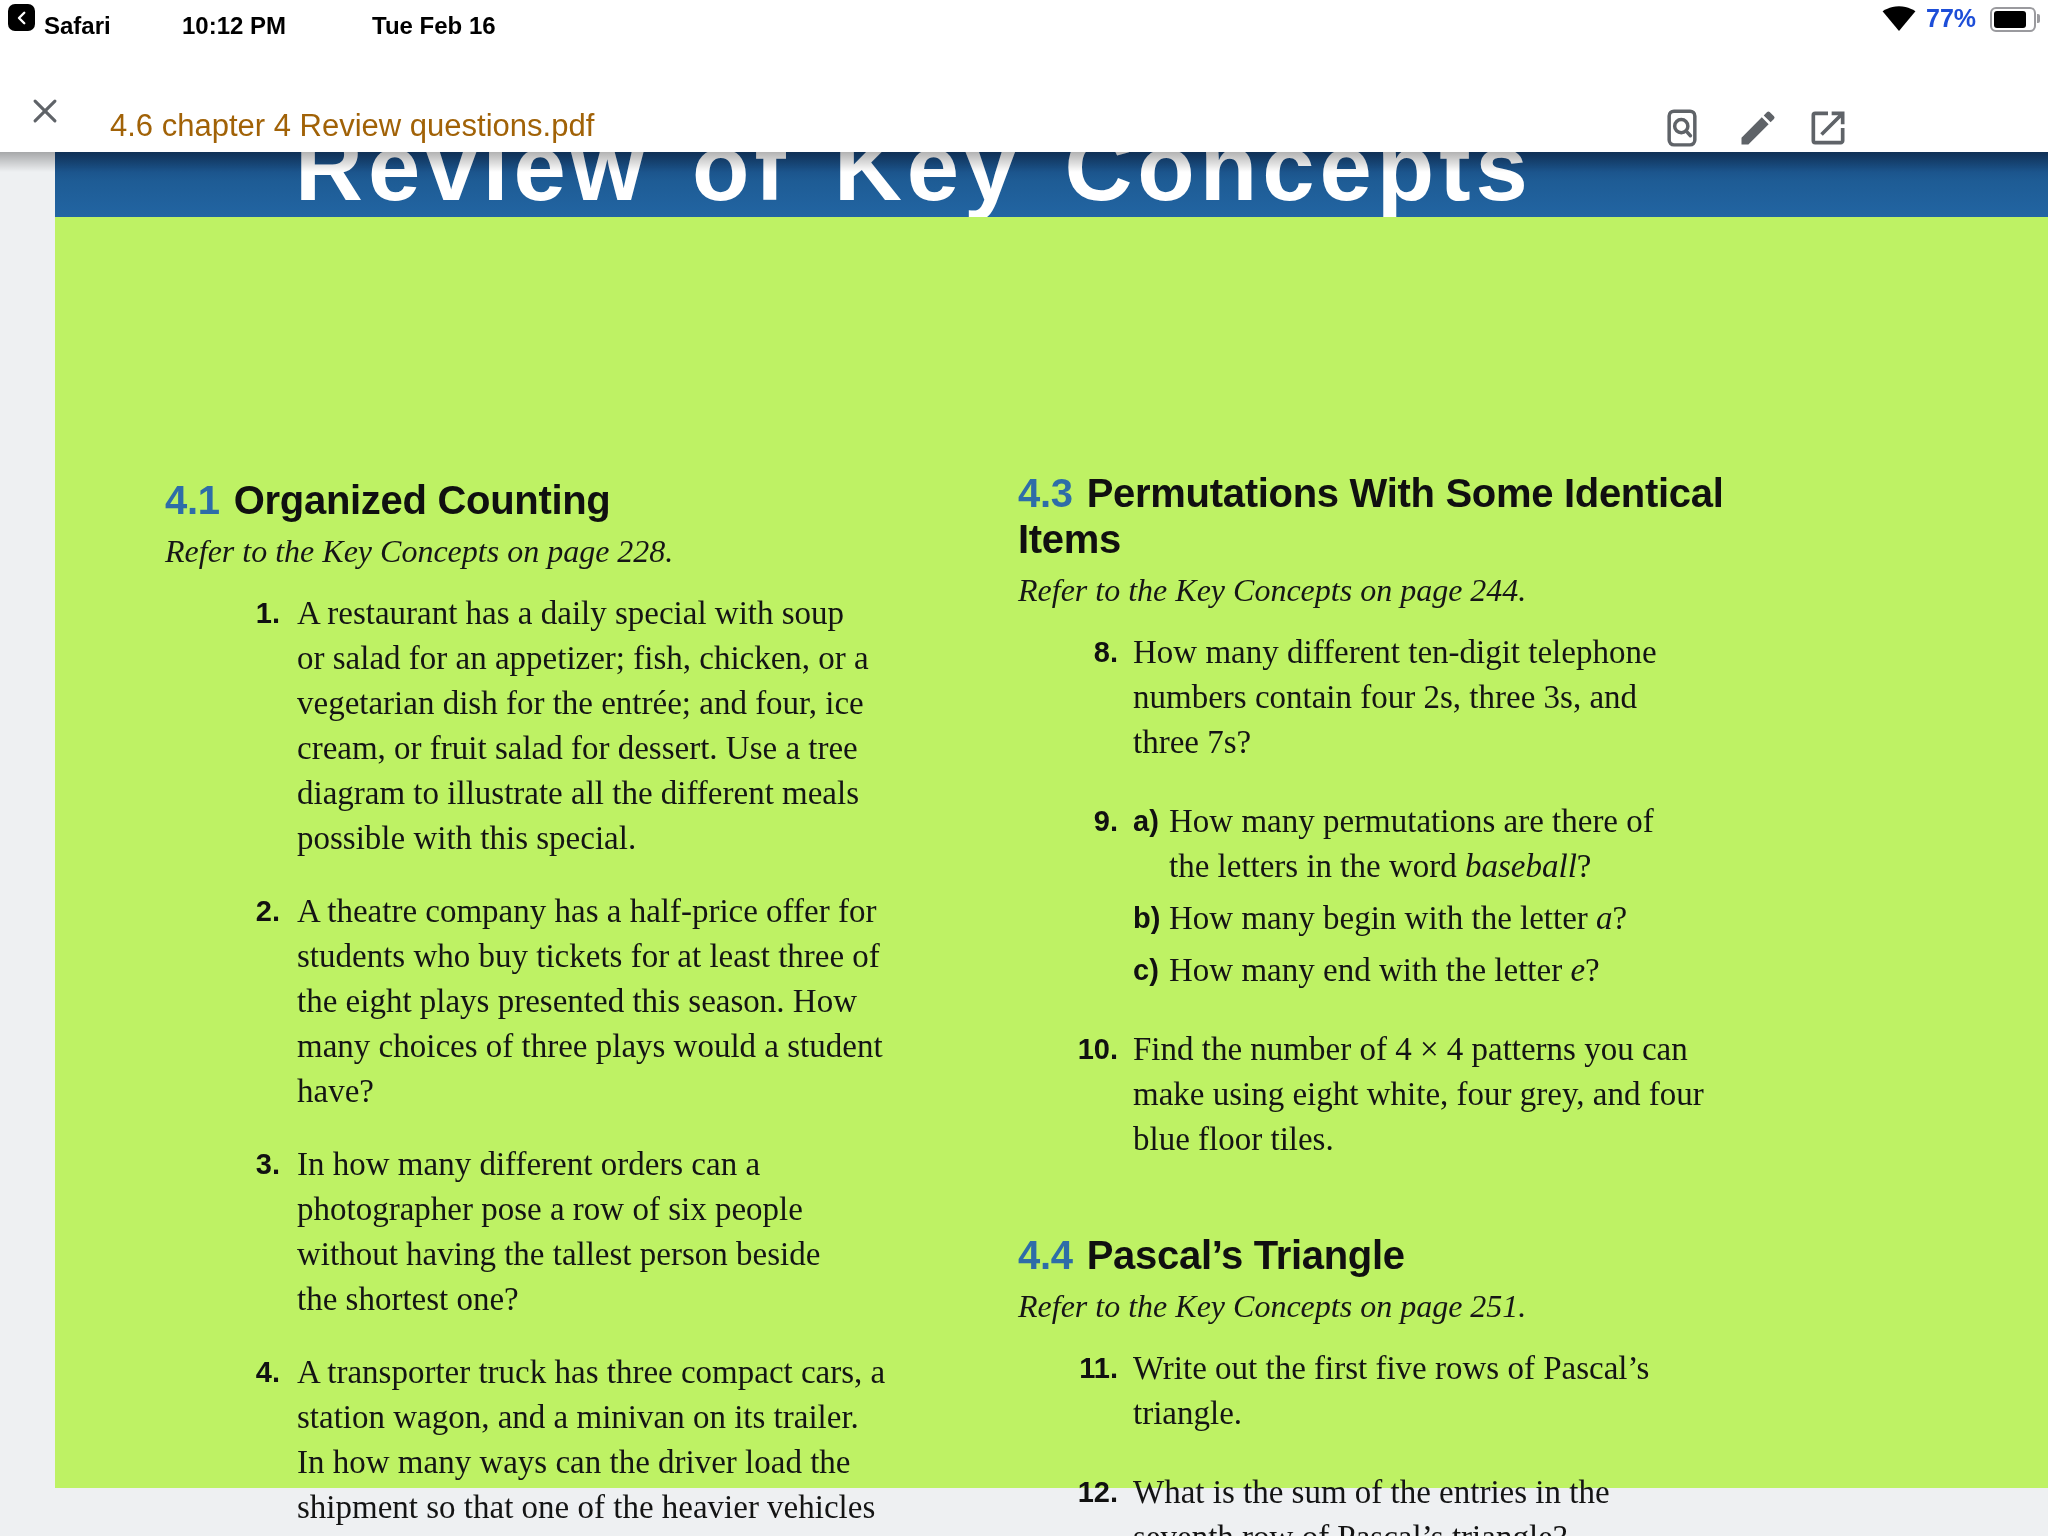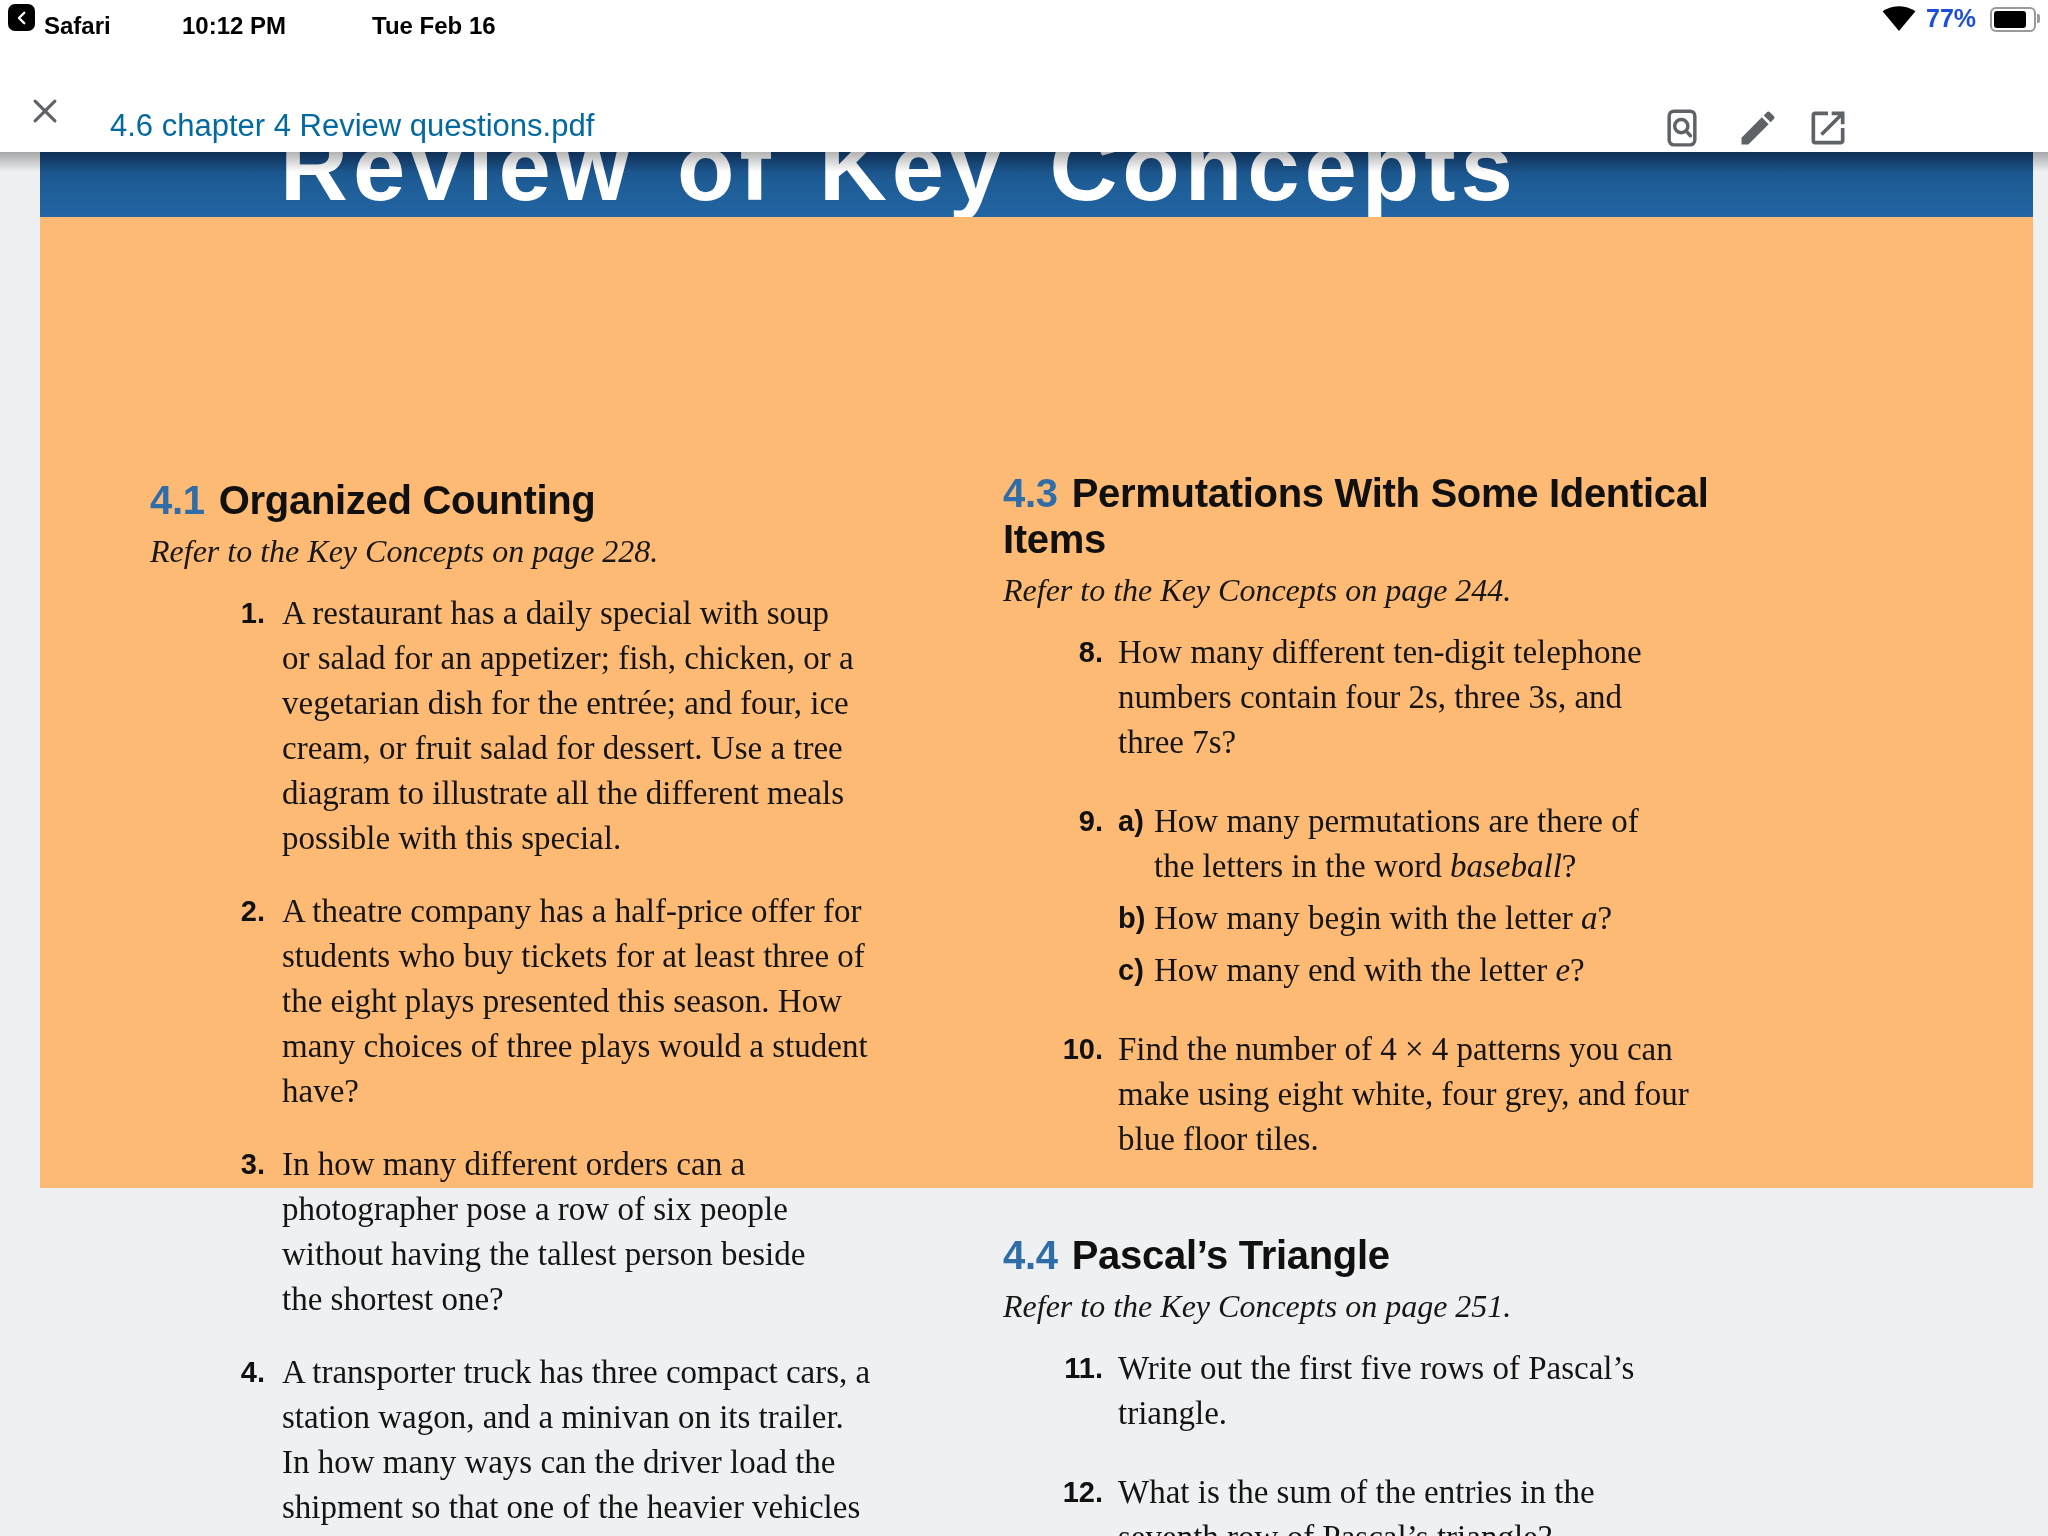--- a/index.html
+++ b/index.html
@@ -14,30 +14,30 @@
   .status-item{position:absolute;top:4px;font-size:24px;font-weight:600;color:#000;line-height:28px;white-space:nowrap;margin-top:8px;}
   .back-app{position:absolute;left:8px;top:4px;width:27px;height:27px;background:#000;border-radius:7px;display:flex;align-items:center;justify-content:center;}
   .wifi-icon{position:absolute;left:1882px;top:6px;}
   .batt-label{position:absolute;left:1926px;top:4px;font-size:25px;font-weight:600;color:#1d4ed8;}
   .battery{position:absolute;left:1990px;top:7px;width:42px;height:21px;border:2px solid #9a9a9e;border-radius:6px;}
   .battery .fill{position:absolute;left:2px;top:2px;bottom:2px;width:77%;background:#000;border-radius:3px;}
   .battery .nub{position:absolute;right:-6px;top:5px;width:3px;height:9px;background:#9a9a9e;border-radius:0 2px 2px 0;}
   
   .toolbar{position:absolute;top:36px;left:0;width:2048px;height:116px;background:#fff;z-index:20;}
   .close-btn{position:absolute;left:28px;top:58px;width:34px;height:34px;cursor:pointer;}
-  .file-title{position:absolute;left:110px;top:68px;font-size:31px;line-height:44px;color:#0369a1;font-weight:400;white-space:nowrap;}
+  .file-title{position:absolute;left:110px;top:68px;font-size:31px;line-height:44px;color:#a16207;font-weight:400;white-space:nowrap;}
   .tb-icon{position:absolute;top:70px;width:44px;height:44px;cursor:pointer;}
   .tb-find{left:1660px;}
   .tb-pencil{left:1736px;}
   .tb-open{left:1806px;}
   
   .viewport{position:absolute;top:152px;left:0;width:2048px;height:1384px;overflow:hidden;background:#eef0f2;}
   .viewport::after{content:'';position:absolute;top:0;left:0;right:0;height:20px;
     background:linear-gradient(rgba(0,0,0,0.30),rgba(0,0,0,0));pointer-events:none;z-index:6;}
-  .pdf-page{position:absolute;left:40px;top:0;width:1993px;height:1036px;background:#fdba74;}
+  .pdf-page{position:absolute;left:55px;top:0;width:1993px;height:1336px;background:#bef264;}
   .banner{position:absolute;left:0;top:0;width:100%;height:65px;overflow:hidden;
     background:linear-gradient(180deg,#16457a 0%,#1e5c95 45%,#2265a3 100%);}
   .banner-title{position:absolute;left:240px;top:-38px;font-weight:bold;font-size:94px;
     color:#fff;letter-spacing:5px;word-spacing:12px;white-space:nowrap;
     font-family:"Liberation Sans",sans-serif;}
   
   .col{position:absolute;width:870px;color:#141414;}
   .col-left{left:110px;top:325px;}
   .col-right{left:963px;top:318px;}
   .sec-heading{font-family:"Liberation Sans",sans-serif;font-weight:bold;font-size:40px;line-height:46px;color:#101010;letter-spacing:-0.3px;}

